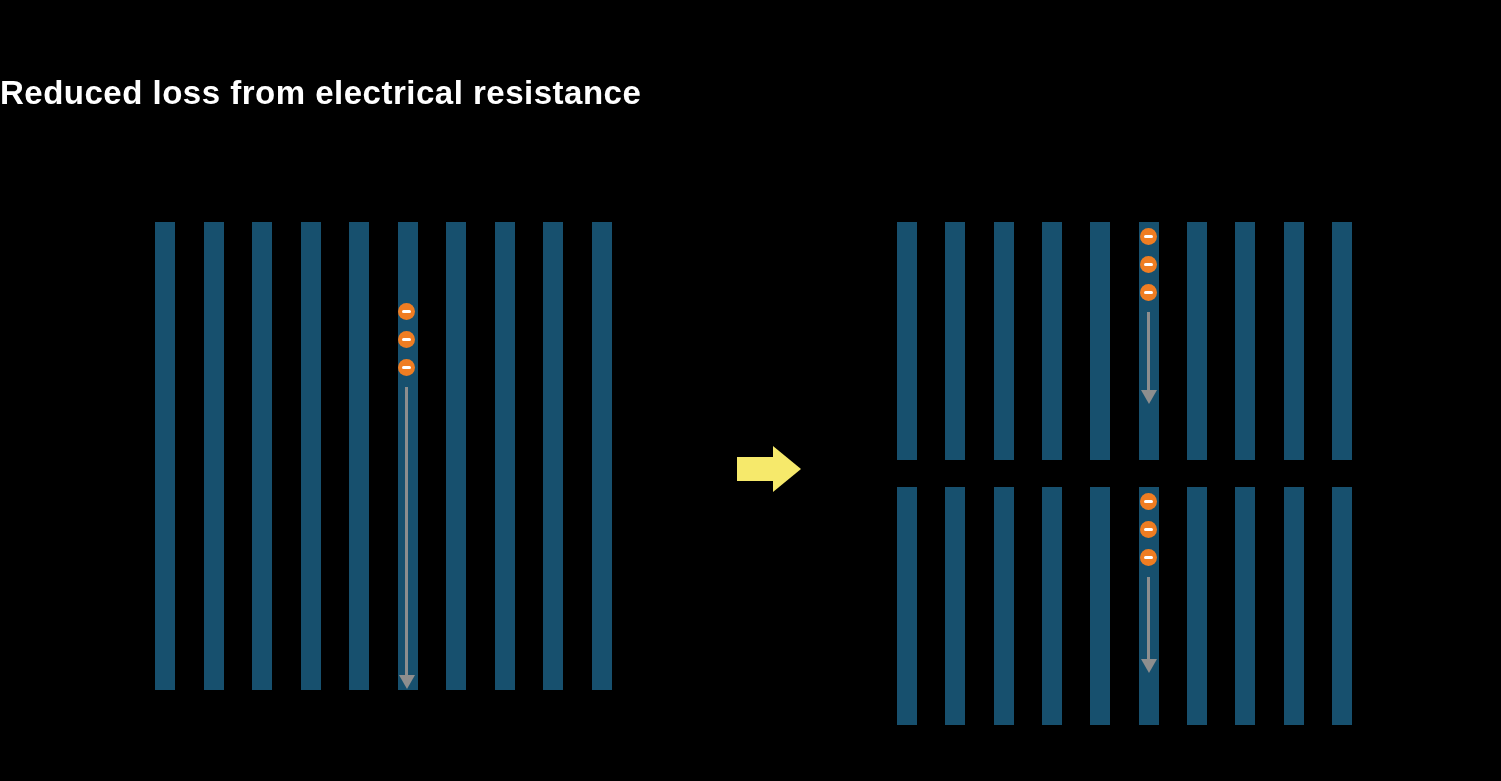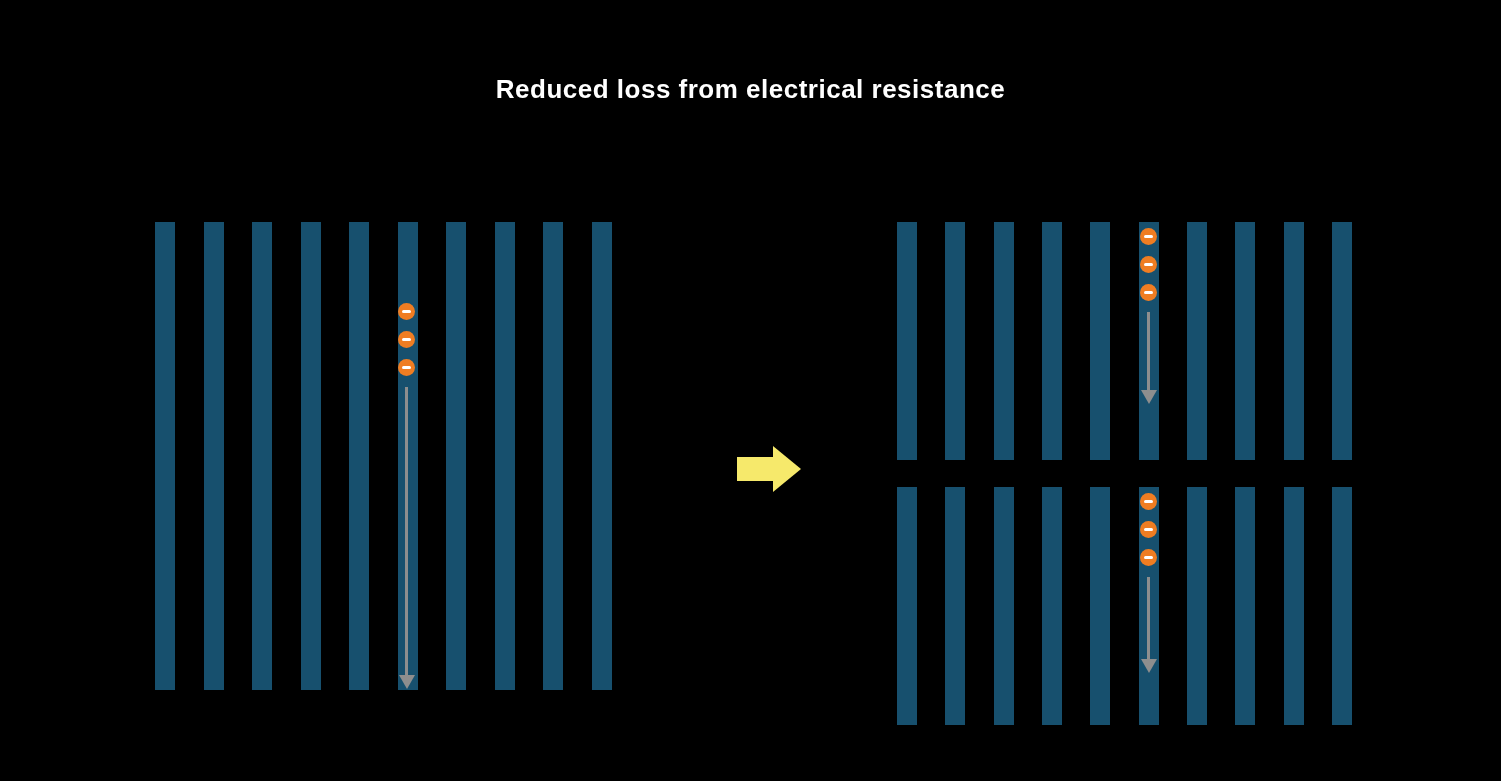--- a/index.html
+++ b/index.html
@@ -27,23 +27,22 @@
     height: 781px;
     background: var(--bg);
     overflow: hidden;
   }
 
   .title {
     position: absolute;
     top: 74px;
     left: 0;
     width: 100%;
-    text-align: center;
     color: var(--title);
-    font-size: 26px;
+    font-size: 33px;
     font-weight: bold;
     letter-spacing: 0.5px;
   }
 
   .panel { position: absolute; }
 
   .panel-before     { left: 155px; top: 222px; width: 457px; height: 468px; }
   .panel-after-top  { left: 897px; top: 222px; width: 455px; height: 238px; }
   .panel-after-bottom { left: 897px; top: 487px; width: 455px; height: 238px; }
 

